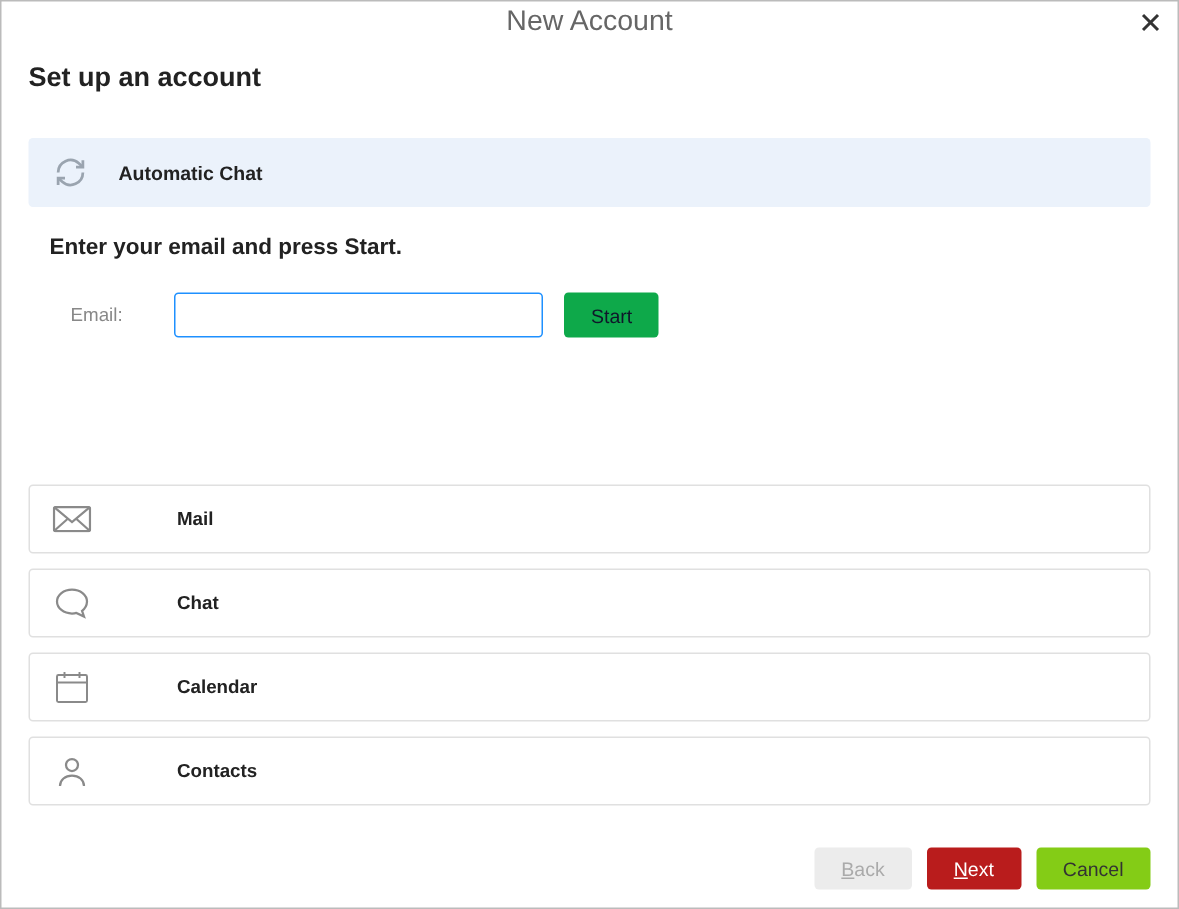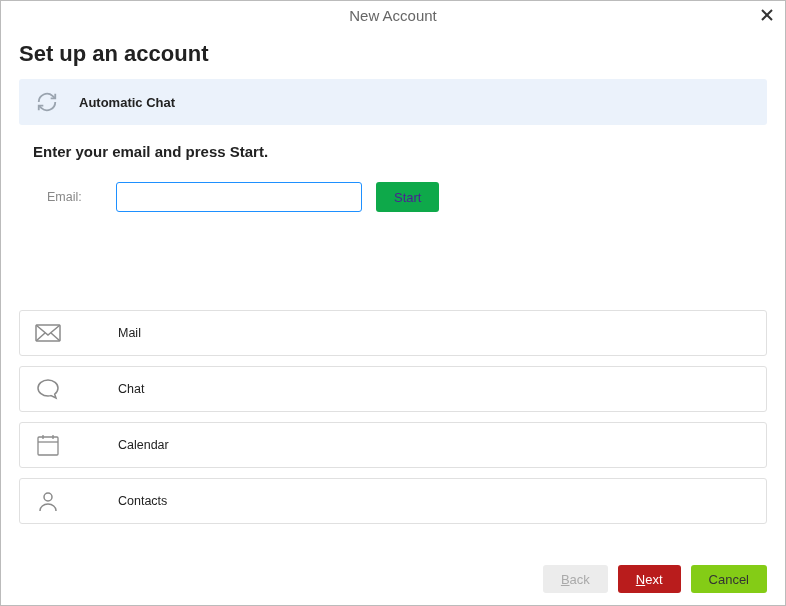--- a/index.html
+++ b/index.html
@@ -16,43 +16,43 @@
       position: relative;
       background: #fff;
     }
     .titlebar {
       height: 28px;
       display: flex;
       align-items: center;
       justify-content: center;
       position: relative;
       color: #666;
-      font-size: 15px;
+      font-size: 19px;
     }
     .close-btn {
       position: absolute;
       right: 8px;
       top: 4px;
       width: 20px;
       height: 20px;
       display: flex;
       align-items: center;
       justify-content: center;
       cursor: pointer;
       font-size: 16px;
       color: #333;
     }
     .content {
       padding: 12px 18px 0 18px;
     }
     .page-title {
-      font-size: 22px;
-      font-weight: bold;
-      color: #222;
-      margin-bottom: 12px;
+      font-size: 18px;
+      font-weight: bold;
+      color: #222;
+      margin-bottom: 30px;
     }
     .auto-setup-card {
       background: #ebf2fb;
       border-radius: 3px;
       padding: 12px 14px;
       display: flex;
       align-items: center;
       gap: 18px;
       margin-bottom: 18px;
     }
@@ -82,21 +82,21 @@
       width: 246px;
       height: 30px;
       border: 1px solid #1e90ff;
       border-radius: 3px;
       padding: 0 8px;
       font-size: 13px;
       outline: none;
     }
     .start-btn {
       background: #0ea94a;
-      color: #4c1d95;
+      color: #0f172a;
       border: none;
       border-radius: 3px;
       height: 30px;
       padding: 0 18px;
       font-size: 13px;
       cursor: pointer;
     }
     .category-list {
       margin-top: 98px;
     }
@@ -105,21 +105,21 @@
       border-radius: 3px;
       padding: 11px 14px;
       display: flex;
       align-items: center;
       gap: 20px;
       margin-bottom: 10px;
       cursor: pointer;
       background: #fff;
     }
     .category-item .cat-label {
-      font-weight: normal;
+      font-weight: bold;
       font-size: 12.5px;
       color: #222;
       padding-left: 36px;
     }
     .icon-slot {
       width: 28px;
       height: 22px;
       display: flex;
       align-items: center;
       justify-content: center;

